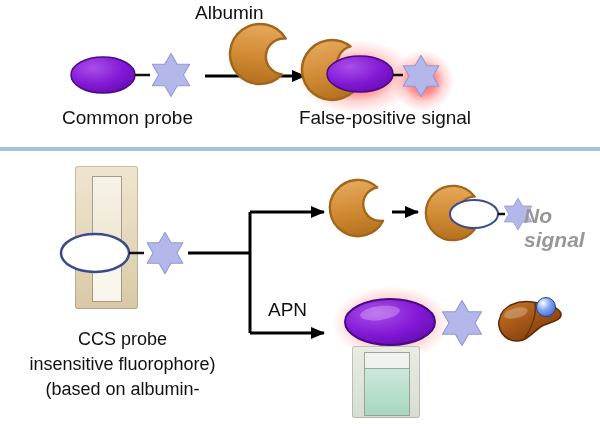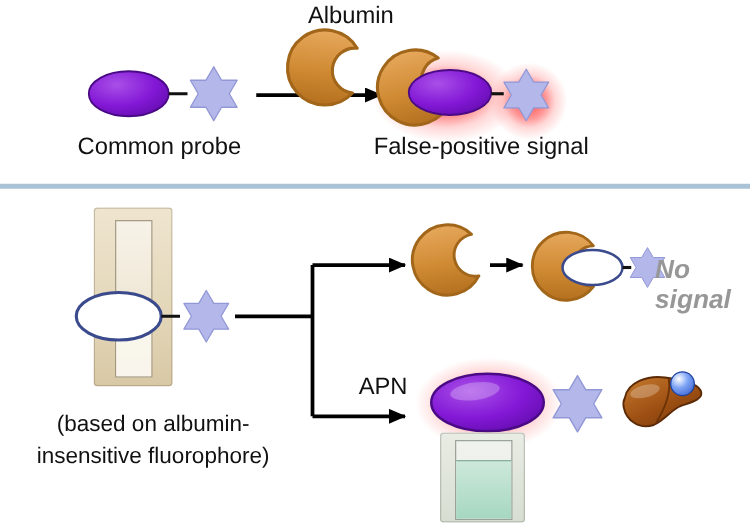--- a/index.html
+++ b/index.html
@@ -1,21 +1,21 @@
 <!DOCTYPE html>
 <html style="--text: #111111; --albumin-fill: #d6913d; --albumin-stroke: #a2661a; --purple-fill: #7d12cf; --purple-stroke: #4a0a86; --star-fill: #b3b7e9; --star-stroke: #9298d6; --glow-red: #ff4a4a; --divider: #a9c2d6; --no-signal-text: #979797; --arrow: #000000;"><head>
 <meta charset="utf-8">
 <style>
   html,body{margin:0;padding:0;background:#ffffff;}
   .canvas{
     position:relative;width:600px;height:424px;background:#ffffff;overflow:hidden;
     font-family:"Liberation Sans",sans-serif;color:var(--text,#111);
   }
   .abs{position:absolute;}
-  .label{position:absolute;text-align:right;font-size:19px;color:var(--text,#111);}
+  .label{position:absolute;text-align:left;font-size:19px;color:var(--text,#111);}
   .caption{position:absolute;text-align:center;font-size:19px;color:var(--text,#111);}
   .no-signal{position:absolute;font-size:21px;font-weight:bold;font-style:italic;color:var(--no-signal-text,#979797);}
   .ccs-caption{position:absolute;left:0px;top:327px;width:245px;text-align:center;font-size:18px;line-height:25px;color:var(--text,#111);}
   .divider{position:absolute;left:0;top:147px;width:600px;height:4px;background:var(--divider,#a9c2d6);}
   .glow{
     position:absolute;
     background:radial-gradient(ellipse closest-side,
       rgba(255,60,60,.95) 0%, rgba(255,80,80,.60) 45%,
       rgba(255,110,110,.28) 68%, rgba(255,130,130,0) 100%);
   }
@@ -164,17 +164,18 @@
     <circle cx="52" cy="13" r="9.5" fill="url(#gBlue)" stroke="#1c3fa0" stroke-width="1"></circle>
   </svg>
 
   <div class="photo photo2">
     <div class="cuv2">
       <div class="liquid2"></div>
     </div>
   </div>
 
   <div class="ccs-caption">
+    <div>CCS probe</div>
+    <div>insensitive fluorophore)</div>
     <div>(based on albumin-</div>
-    <div>insensitive fluorophore)</div>
   </div>
 
 </div>
 
 </body></html>

